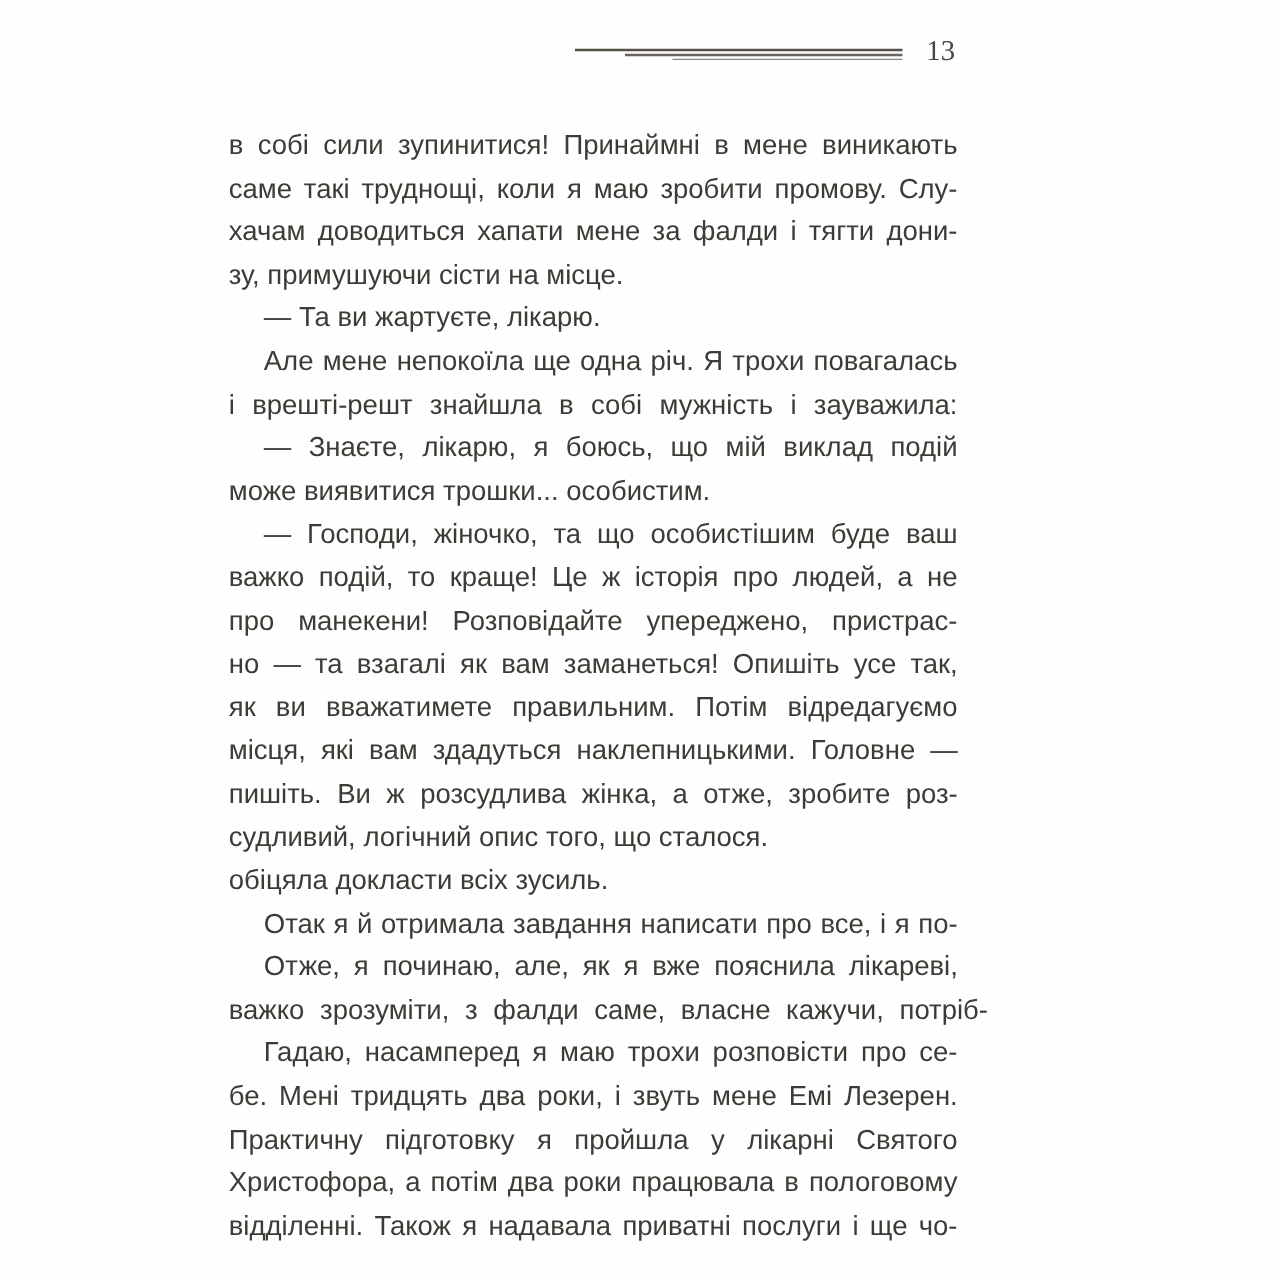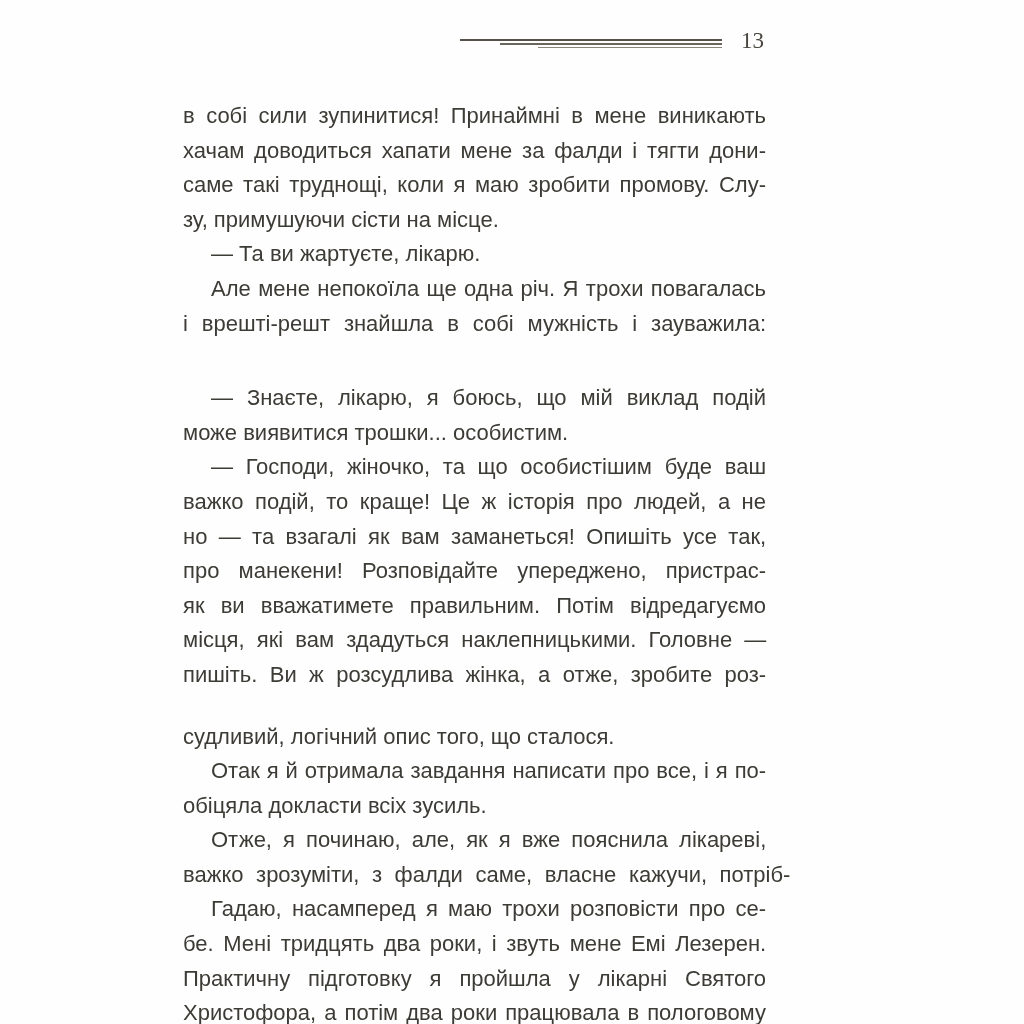--- a/index.html
+++ b/index.html
@@ -73,38 +73,38 @@
 
   <div class="header">
     <div class="rule r1"></div>
     <div class="rule r2"></div>
     <div class="rule r3"></div>
     <span class="page-number">13</span>
   </div>
 
   <div class="text-block">
     <span class="line" style="display: block; word-spacing: 5.29px; margin-top: 13px;">в собі сили зупинитися! Принаймні в мене виникають</span>
+    <span class="line" style="display: block; word-spacing: 3.38px;">саме такі труднощі, коли я маю зробити промову. Слу-</span>
     <span class="line" style="display: block; word-spacing: 3.63px;">хачам доводиться хапати мене за фалди і тягти дони-</span>
-    <span class="line" style="display: block; word-spacing: 3.38px;">саме такі труднощі, коли я маю зробити промову. Слу-</span>
     <span class="line last" style="display: block;">зу, примушуючи сісти на місце.</span>
     <span class="line indent last" style="display: block;">— Та ви жартуєте, лікарю.</span>
     <span class="line indent" style="display: block; word-spacing: 1.25px;">Але мене непокоїла ще одна річ. Я трохи повагалась</span>
     <span class="line" style="display: block; word-spacing: 7.71px;">і врешті-решт знайшла в собі мужність і зауважила:</span>
-    <span class="line indent" style="display: block; word-spacing: 7.75px; margin-top: 40px;">— Знаєте, лікарю, я боюсь, що мій виклад подій</span>
+    <span class="line indent" style="display: block; word-spacing: 7.75px;">— Знаєте, лікарю, я боюсь, що мій виклад подій</span>
     <span class="line last" style="display: block;">може виявитися трошки... особистим.</span>
     <span class="line indent" style="display: block; word-spacing: 6.57px;">— Господи, жіночко, та що особистішим буде ваш</span>
     <span class="line" style="display: block; word-spacing: 4.2px;">важко подій, то краще! Це ж історія про людей, а не</span>
+    <span class="line" style="display: block; word-spacing: 13px;">про манекени! Розповідайте упереджено, пристрас-</span>
     <span class="line" style="display: block; word-spacing: 5.22px;">но — та взагалі як вам заманеться! Опишіть усе так,</span>
-    <span class="line" style="display: block; word-spacing: 13px;">про манекени! Розповідайте упереджено, пристрас-</span>
     <span class="line" style="display: block; word-spacing: 10px;">як ви вважатимете правильним. Потім відредагуємо</span>
     <span class="line" style="display: block; word-spacing: 6px;">місця, які вам здадуться наклепницькими. Головне —</span>
     <span class="line" style="display: block; word-spacing: 6.25px;">пишіть. Ви ж розсудлива жінка, а отже, зробите роз-</span>
-    <span class="line last" style="display: block; margin-top: 27px;">судливий, логічний опис того, що сталося.</span>
+    <span class="line last" style="display: block;">судливий, логічний опис того, що сталося.</span>
+    <span class="line last" style="display: block;">обіцяла докласти всіх зусиль.</span>
     <span class="line indent" style="display: block; word-spacing: 0.8px;">Отак я й отримала завдання написати про все, і я по-</span>
-    <span class="line last" style="display: block;">обіцяла докласти всіх зусиль.</span>
     <span class="line indent" style="display: block; word-spacing: 5px;">Отже, я починаю, але, як я вже пояснила лікареві,</span>
     <span class="line" style="display: block; word-spacing: 6.43px;">важко зрозуміти, з фалди саме, власне кажучи, потріб-</span>
     <span class="line indent" style="display: block; word-spacing: 4.14px;">Гадаю, насамперед я маю трохи розповісти про се-</span>
     <span class="line" style="display: block; word-spacing: 3.44px;">бе. Мені тридцять два роки, і звуть мене Емі Лезерен.</span>
     <span class="line" style="display: block; word-spacing: 11.83px;">Практичну підготовку я пройшла у лікарні Святого</span>
     <span class="line" style="display: block; word-spacing: 1.86px;">Христофора, а потім два роки працювала в пологовому</span>
     <span class="line" style="display: block; word-spacing: 2.88px;">відділенні. Також я надавала приватні послуги і ще чо-</span>
 
   </div>
 

